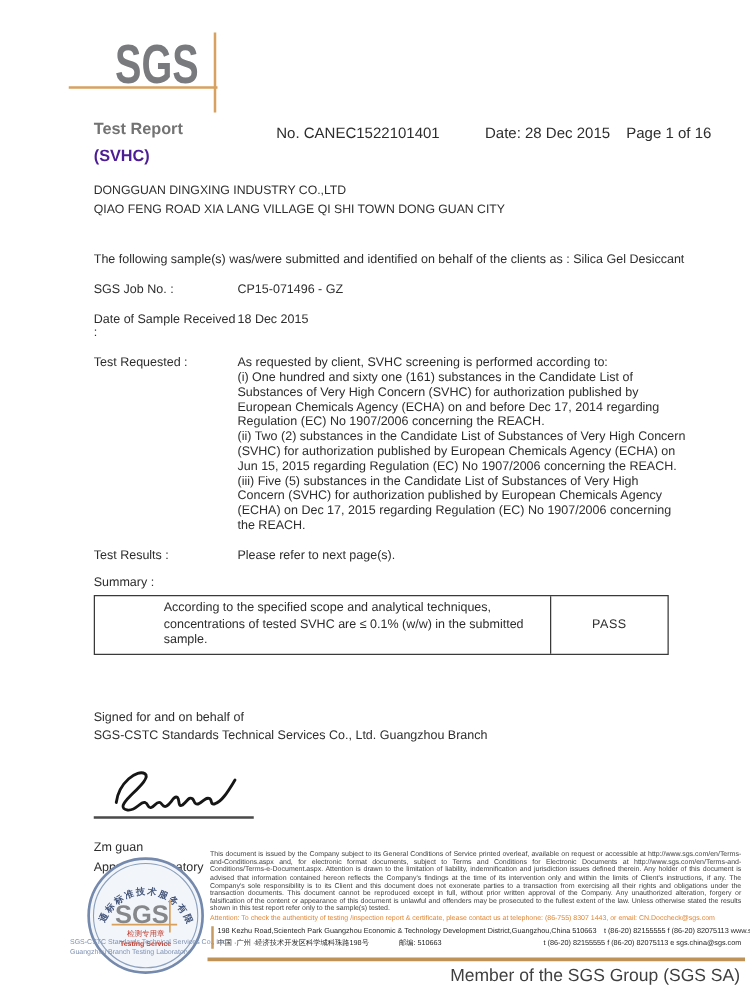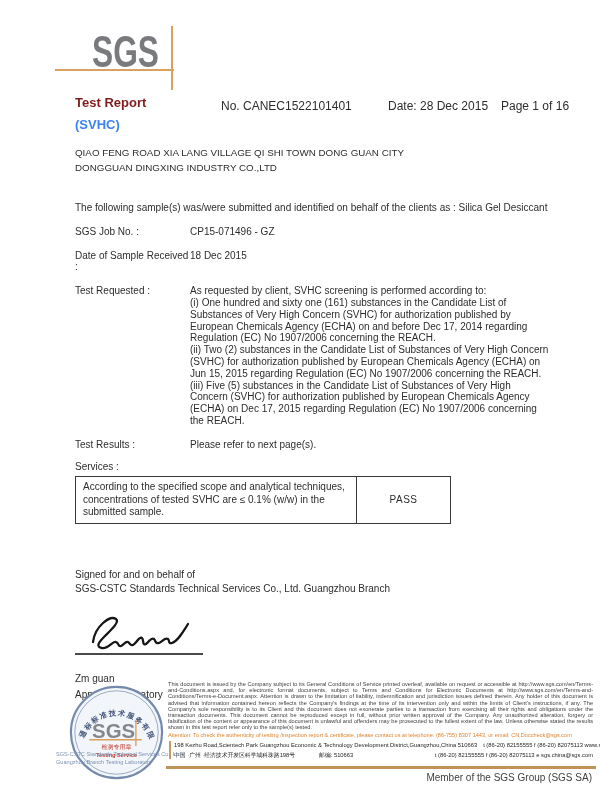--- a/index.html
+++ b/index.html
@@ -6,36 +6,36 @@
   .page{position:relative;width:600px;height:800px;background:#ffffff;overflow:hidden;
         font-family:Liberation Sans, sans-serif;color:#2d2d2d;}
 
   
   .logo-text{position:absolute;left:92px;top:30px;font-size:44px;font-weight:bold;
              color:#797a7d;line-height:1;transform:scaleX(0.72);transform-origin:left top;}
   .logo-hline{position:absolute;left:55px;top:69px;width:119px;height:2px;background:#d8a160;}
   .logo-vline{position:absolute;left:171px;top:26px;width:2px;height:64px;background:#d8a160;}
 
   
-  .title{position:absolute;left:75px;top:95px;font-size:13px;font-weight:bold;color:#7f1d1d;}
-  .subtitle{position:absolute;left:75px;top:117px;font-size:13px;font-weight:bold;color:#3b82f6;}
+  .title{position:absolute;left:75px;top:95px;font-size:13px;font-weight:bold;color:#737373;}
+  .subtitle{position:absolute;left:75px;top:117px;font-size:13px;font-weight:bold;color:#4c1d95;}
   .meta{position:absolute;top:99px;font-size:12px;color:#2d2d2d;white-space:nowrap;}
   .meta-no{left:221px;} .meta-date{left:388px;} .meta-page{left:501px;}
 
   .client{position:absolute;left:75px;top:145px;font-size:9.8px;line-height:15px;white-space:nowrap;}
 
   
   .body{position:absolute;left:75px;top:202px;width:478px;font-size:10px;line-height:11.8px;}
   .intro{margin-bottom:11px;white-space:nowrap;}
   .info-row{display:flex;margin-bottom:10px;margin-top:12px;}
   .info-row .lbl{width:115px;flex:none;}
   .info-row .val{white-space:pre;}
   .info-row.tall{margin-bottom:6px;}
   .summary-label{margin:4px 0 4px 0;}
-  .summary-table{display:flex;width:376px;border:1.5px solid #3a3a3a;box-sizing:border-box;}
+  .summary-table{display:flex;width:460px;border:1.5px solid #3a3a3a;box-sizing:border-box;padding-left:48px;}
   .summary-table .stmt{flex:1;padding:4px 7px;line-height:12.5px;}
   .summary-table .result{width:93px;flex:none;border-left:1.5px solid #3a3a3a;
         display:flex;align-items:center;justify-content:center;letter-spacing:0.5px;}
   .signed{margin-top:44px;line-height:14px;white-space:nowrap;}
   .sig-svg{margin:14px 0 0 8px;display:block;}
   .sig-line{width:128px;border-bottom:2px solid #4a4a4a;margin-top:-3px;}
   .sig-name{margin-top:18px;}
   .sig-role{margin-top:4px;}
 
   
@@ -44,40 +44,40 @@
                  color:#7e91b2;white-space:nowrap;z-index:3;}
   .fineprint{position:absolute;left:168px;top:681px;width:425px;font-size:5.6px;
              line-height:6.2px;color:#3f3f3f;text-align:justify;}
   .attention{color:#e08532;margin-top:1px;text-align:left;}
   .addr{position:absolute;left:174px;top:741px;width:419px;font-size:5.8px;color:#1f1f1f;}
   .addr-row{display:flex;justify-content:space-between;line-height:9.5px;white-space:nowrap;gap:6px;}
   .addr-cn-left{display:flex;gap:24px;}
   .addr-tick{position:absolute;left:169px;top:741px;width:2px;height:18px;background:#c59a63;}
   .footer-rule{position:absolute;left:166px;top:766px;width:430px;height:2.5px;background:#bf9257;}
   .member{position:absolute;left:168px;top:772px;width:424px;text-align:right;
-          font-size:10px;color:#3f3f3f;}
+          font-size:14px;color:#3f3f3f;}
 </style>
 </head>
 <body>
 
 <div class="page">
 
   <div class="logo-text">SGS</div>
   <div class="logo-hline"></div>
   <div class="logo-vline"></div>
 
   <div class="title">Test Report</div>
   <div class="subtitle">(SVHC)</div>
   <div class="meta meta-no">No. CANEC1522101401</div>
   <div class="meta meta-date">Date: 28 Dec 2015</div>
   <div class="meta meta-page">Page 1 of 16</div>
 
   <div class="client">
+    <div>DONGGUAN DINGXING INDUSTRY CO.,LTD</div>
     <div>QIAO FENG ROAD XIA LANG VILLAGE QI SHI TOWN DONG GUAN CITY</div>
-    <div>DONGGUAN DINGXING INDUSTRY CO.,LTD</div>
   </div>
 
   <div class="body">
     <div class="intro">The following sample(s) was/were submitted and identified on behalf of the clients as : Silica Gel Desiccant</div>
 
     <div class="info-row">
       <div class="lbl">SGS Job No. :</div>
       <div class="val">CP15-071496 - GZ</div>
     </div>
     <div class="info-row">
@@ -97,21 +97,21 @@
 (iii) Five (5) substances in the Candidate List of Substances of Very High
 Concern (SVHC) for authorization published by European Chemicals Agency
 (ECHA) on Dec 17, 2015 regarding Regulation (EC) No 1907/2006 concerning
 the REACH.</div>
     </div>
     <div class="info-row">
       <div class="lbl">Test Results :</div>
       <div class="val">Please refer to next page(s).</div>
     </div>
 
-    <div class="summary-label">Services :</div>
+    <div class="summary-label">Summary :</div>
     <div class="summary-table">
       <div class="stmt">According to the specified scope and analytical techniques, concentrations of tested SVHC are ≤ 0.1% (w/w) in the submitted sample.</div>
       <div class="result">PASS</div>
     </div>
 
     <div class="signed">
       <div>Signed for and on behalf of</div>
       <div>SGS-CSTC Standards Technical Services Co., Ltd. Guangzhou Branch</div>
     </div>
 

